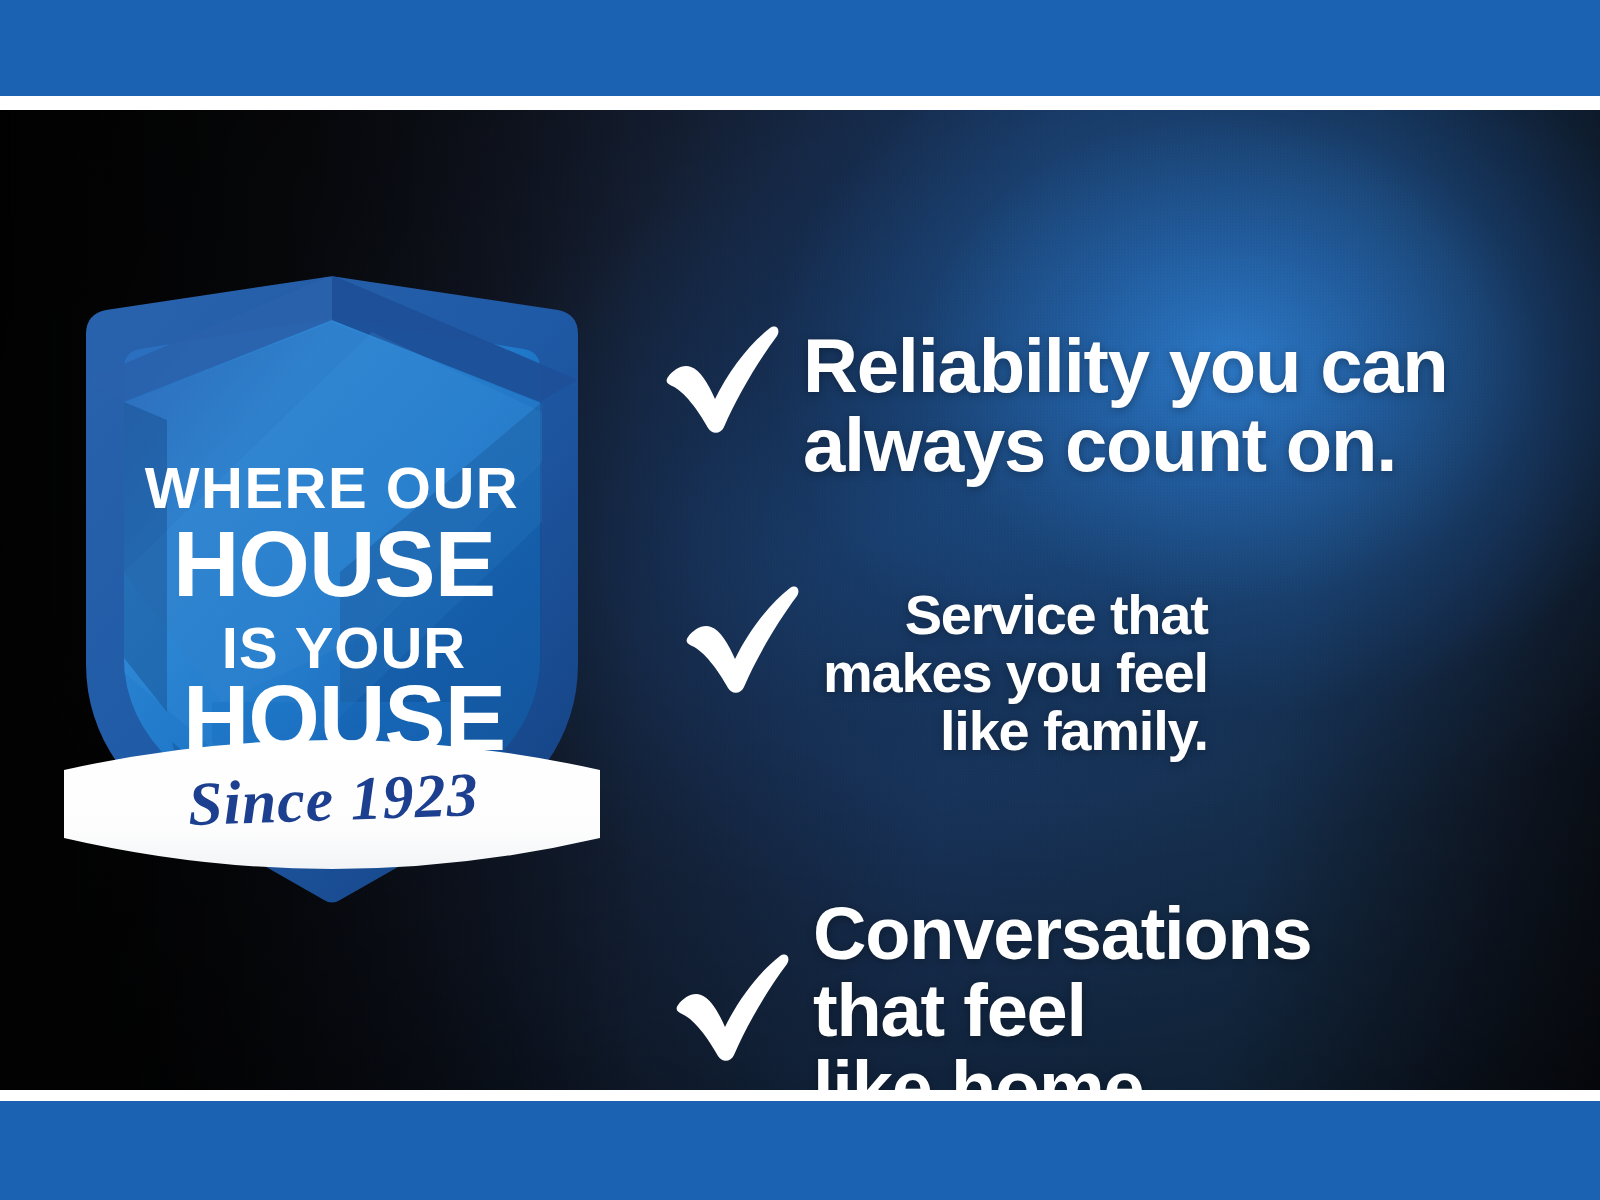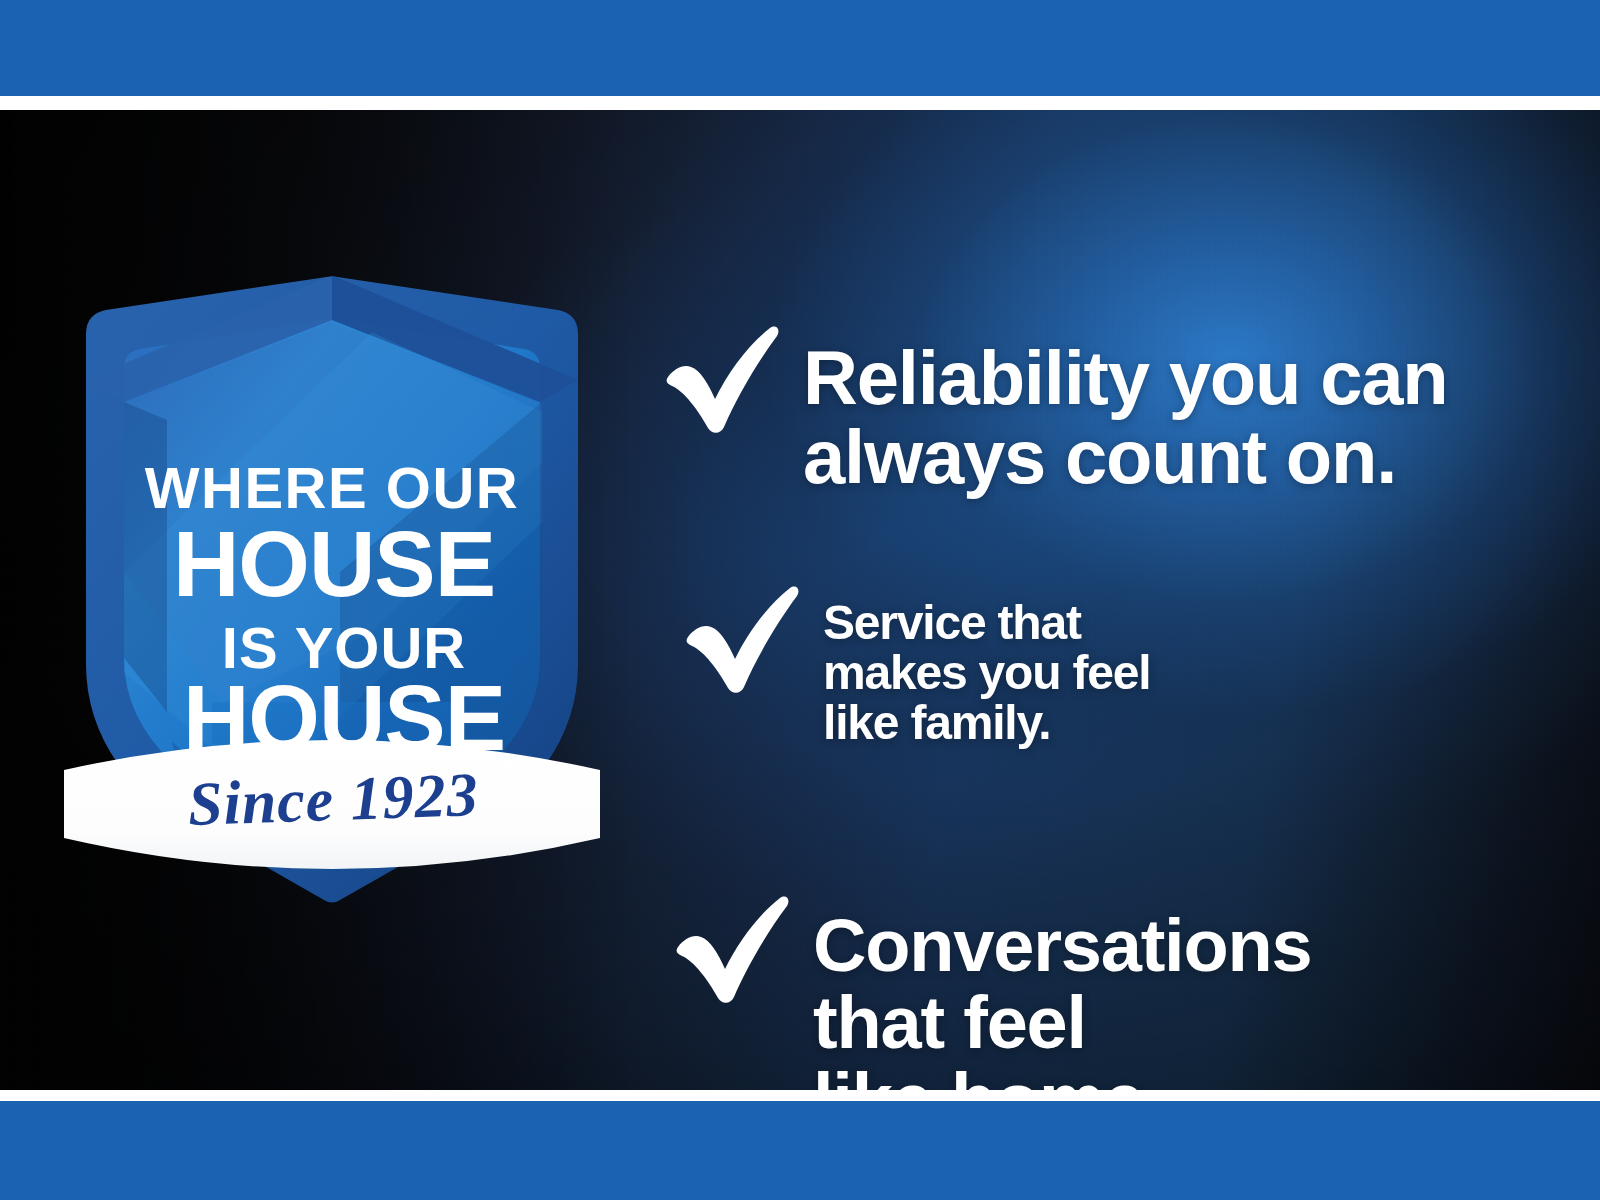--- a/index.html
+++ b/index.html
@@ -121,43 +121,43 @@
     top: 140px;
     width: 900px;
   }
   .bullet {
     position: absolute;
     display: flex;
     align-items: flex-start;
   }
   #bullet-0 { top: 70px;  left: 0; }
   #bullet-1 { top: 330px; left: 20px; }
-  #bullet-2 { top: 640px; left: 10px; }
+  #bullet-2 { top: 640px; left: 10px; align-items: center; }
 
   .check-wrap {
     flex: 0 0 auto;
     width: 125px;
     height: 120px;
     margin-right: 18px;
     position: relative;
   }
   .check-wrap svg { position: absolute; left: 0; top: 0; }
 
   .bullet-text {
     color: #ffffff;
     font-family: "Liberation Sans", sans-serif;
     font-weight: 700;
     font-size: 76px;
     line-height: 1.04;
     letter-spacing: -1.2px;
     white-space: pre-line;
     text-shadow: 0 2px 10px rgba(0,0,0,0.30);
-    margin-top: 18px;
-  }
-  #bullet-1 .bullet-text { font-size: 48px; }
+    margin-top: 6px;
+  }
+  #bullet-1 .bullet-text { font-size: 56px; text-align: right; }
   #bullet-2 .bullet-text { font-size: 74px; }
 </style>
 </head>
 <body>
 
 <div id="canvas">
 
   <div id="bar-top" class="bar" style="background: rgb(27, 98, 179);"></div>
   <div id="bar-bottom" class="bar" style="background: rgb(27, 98, 179);"></div>
 

